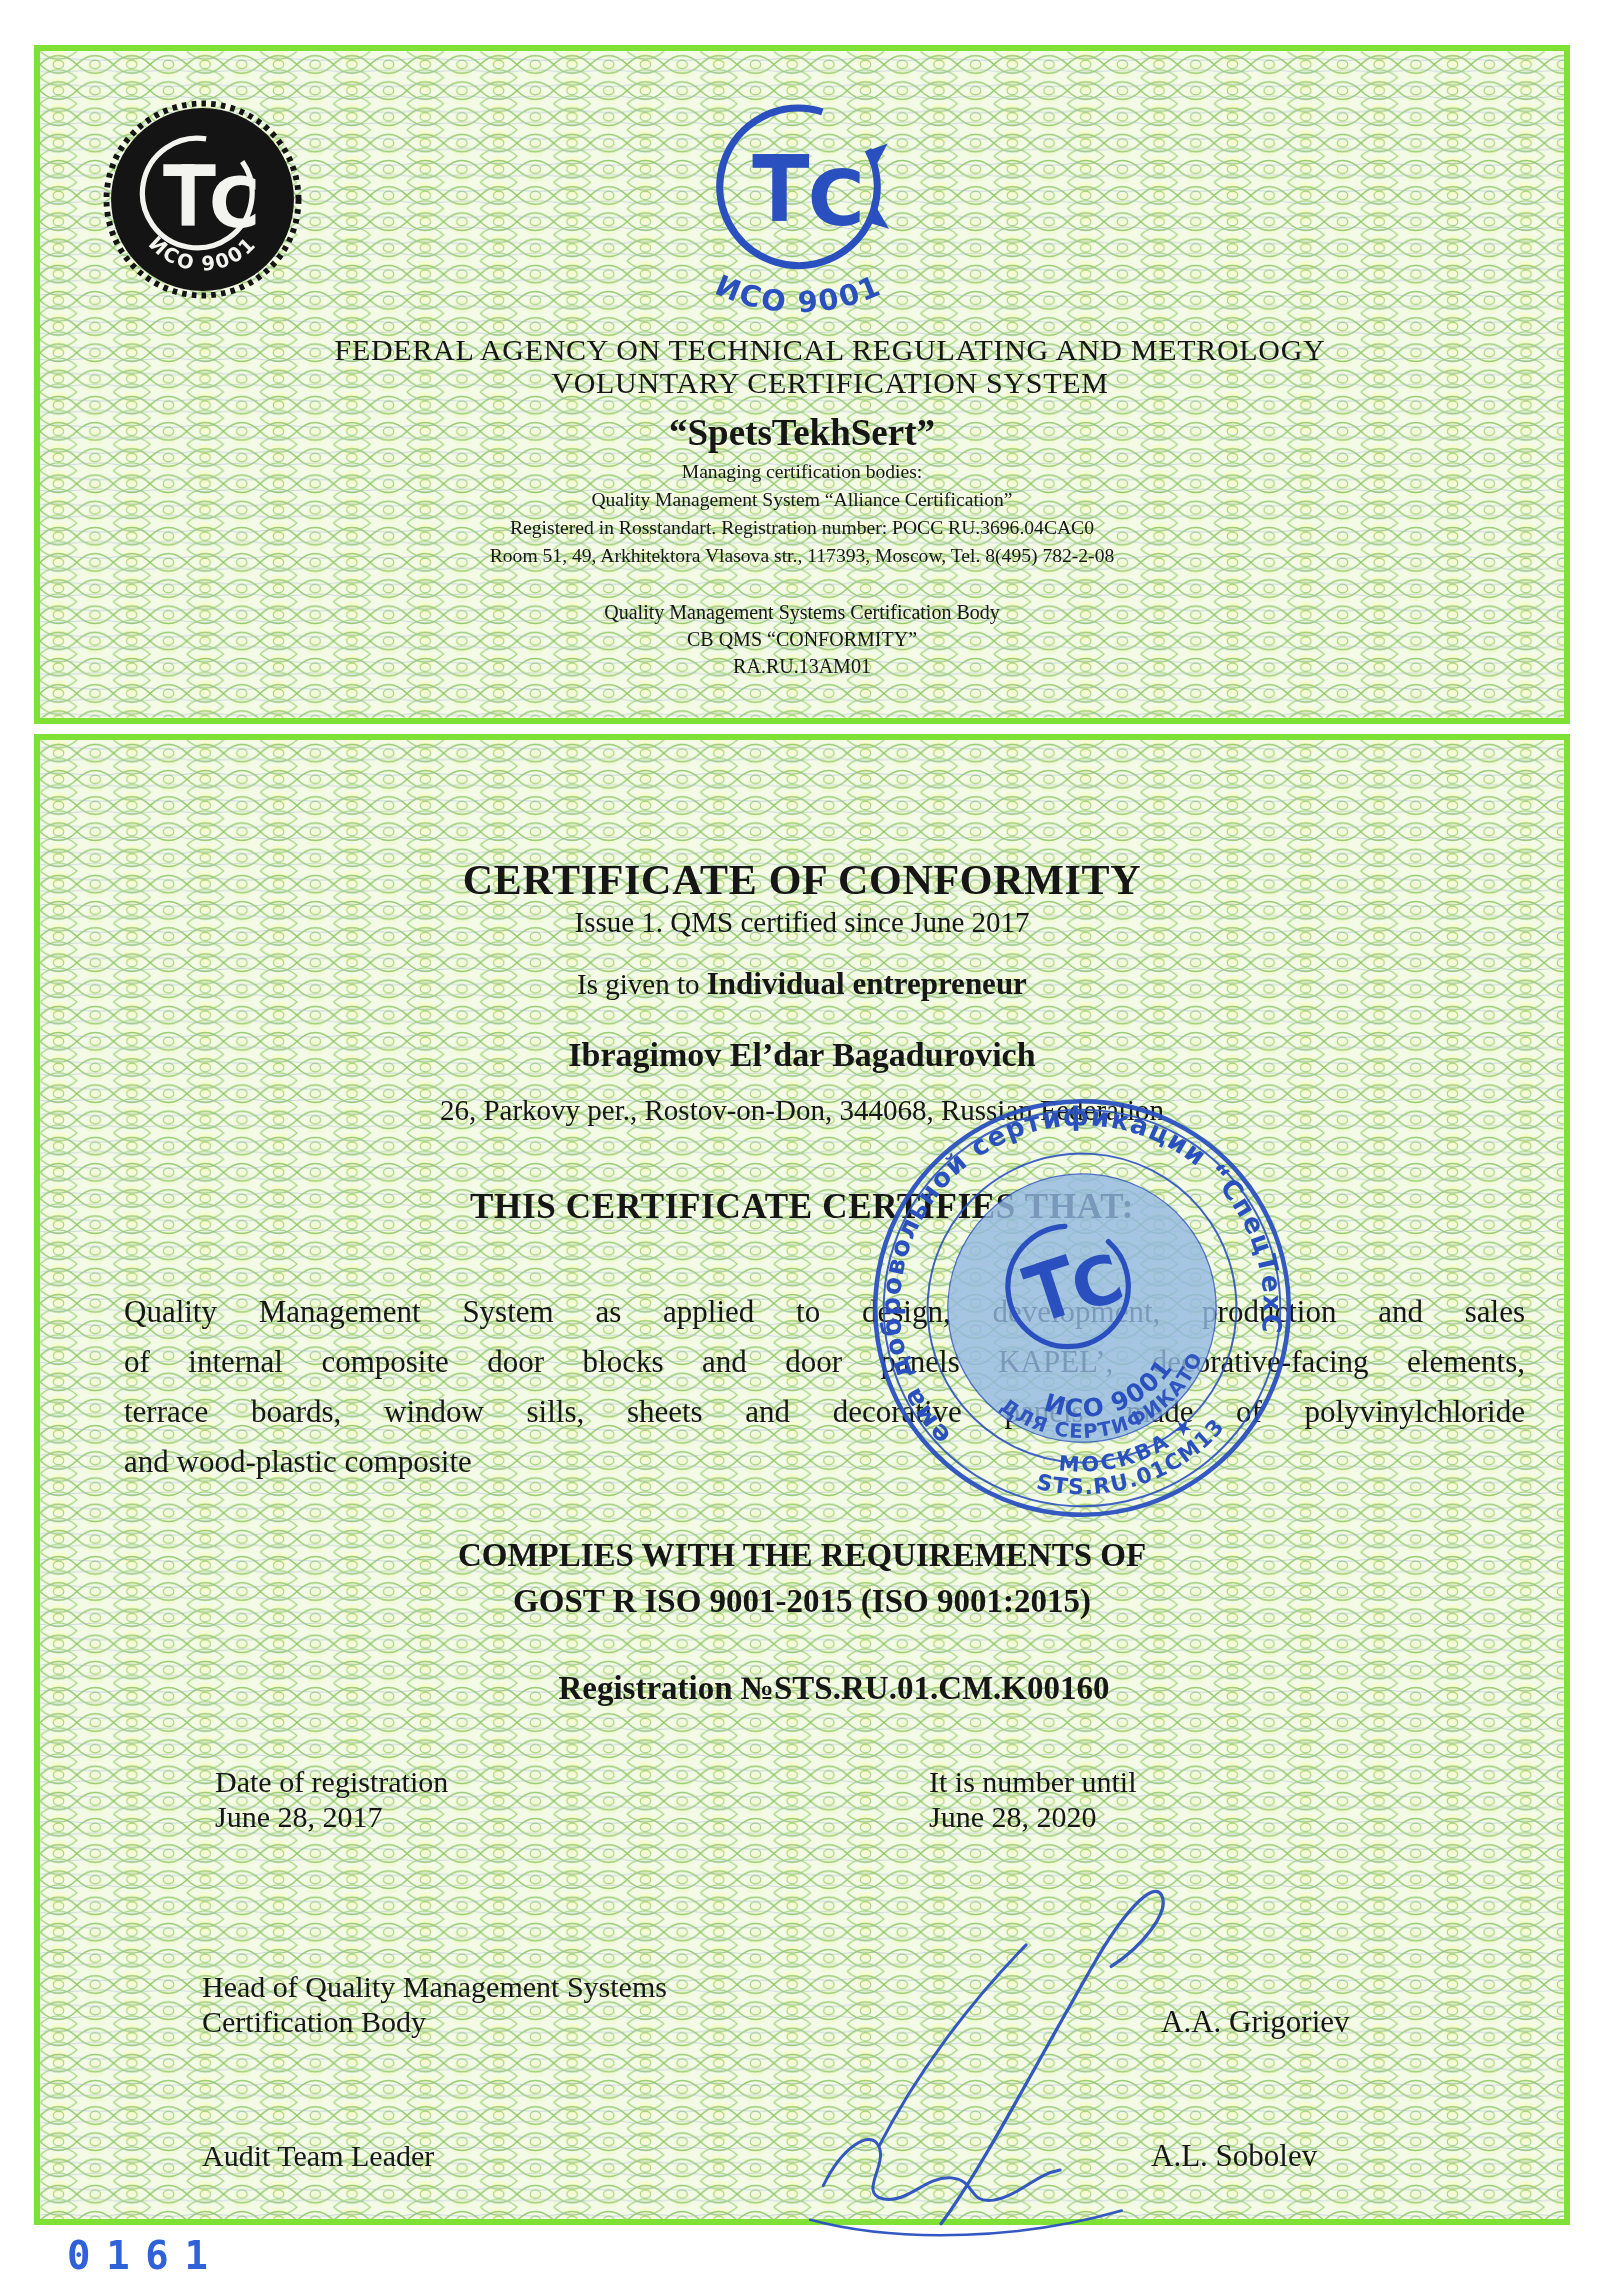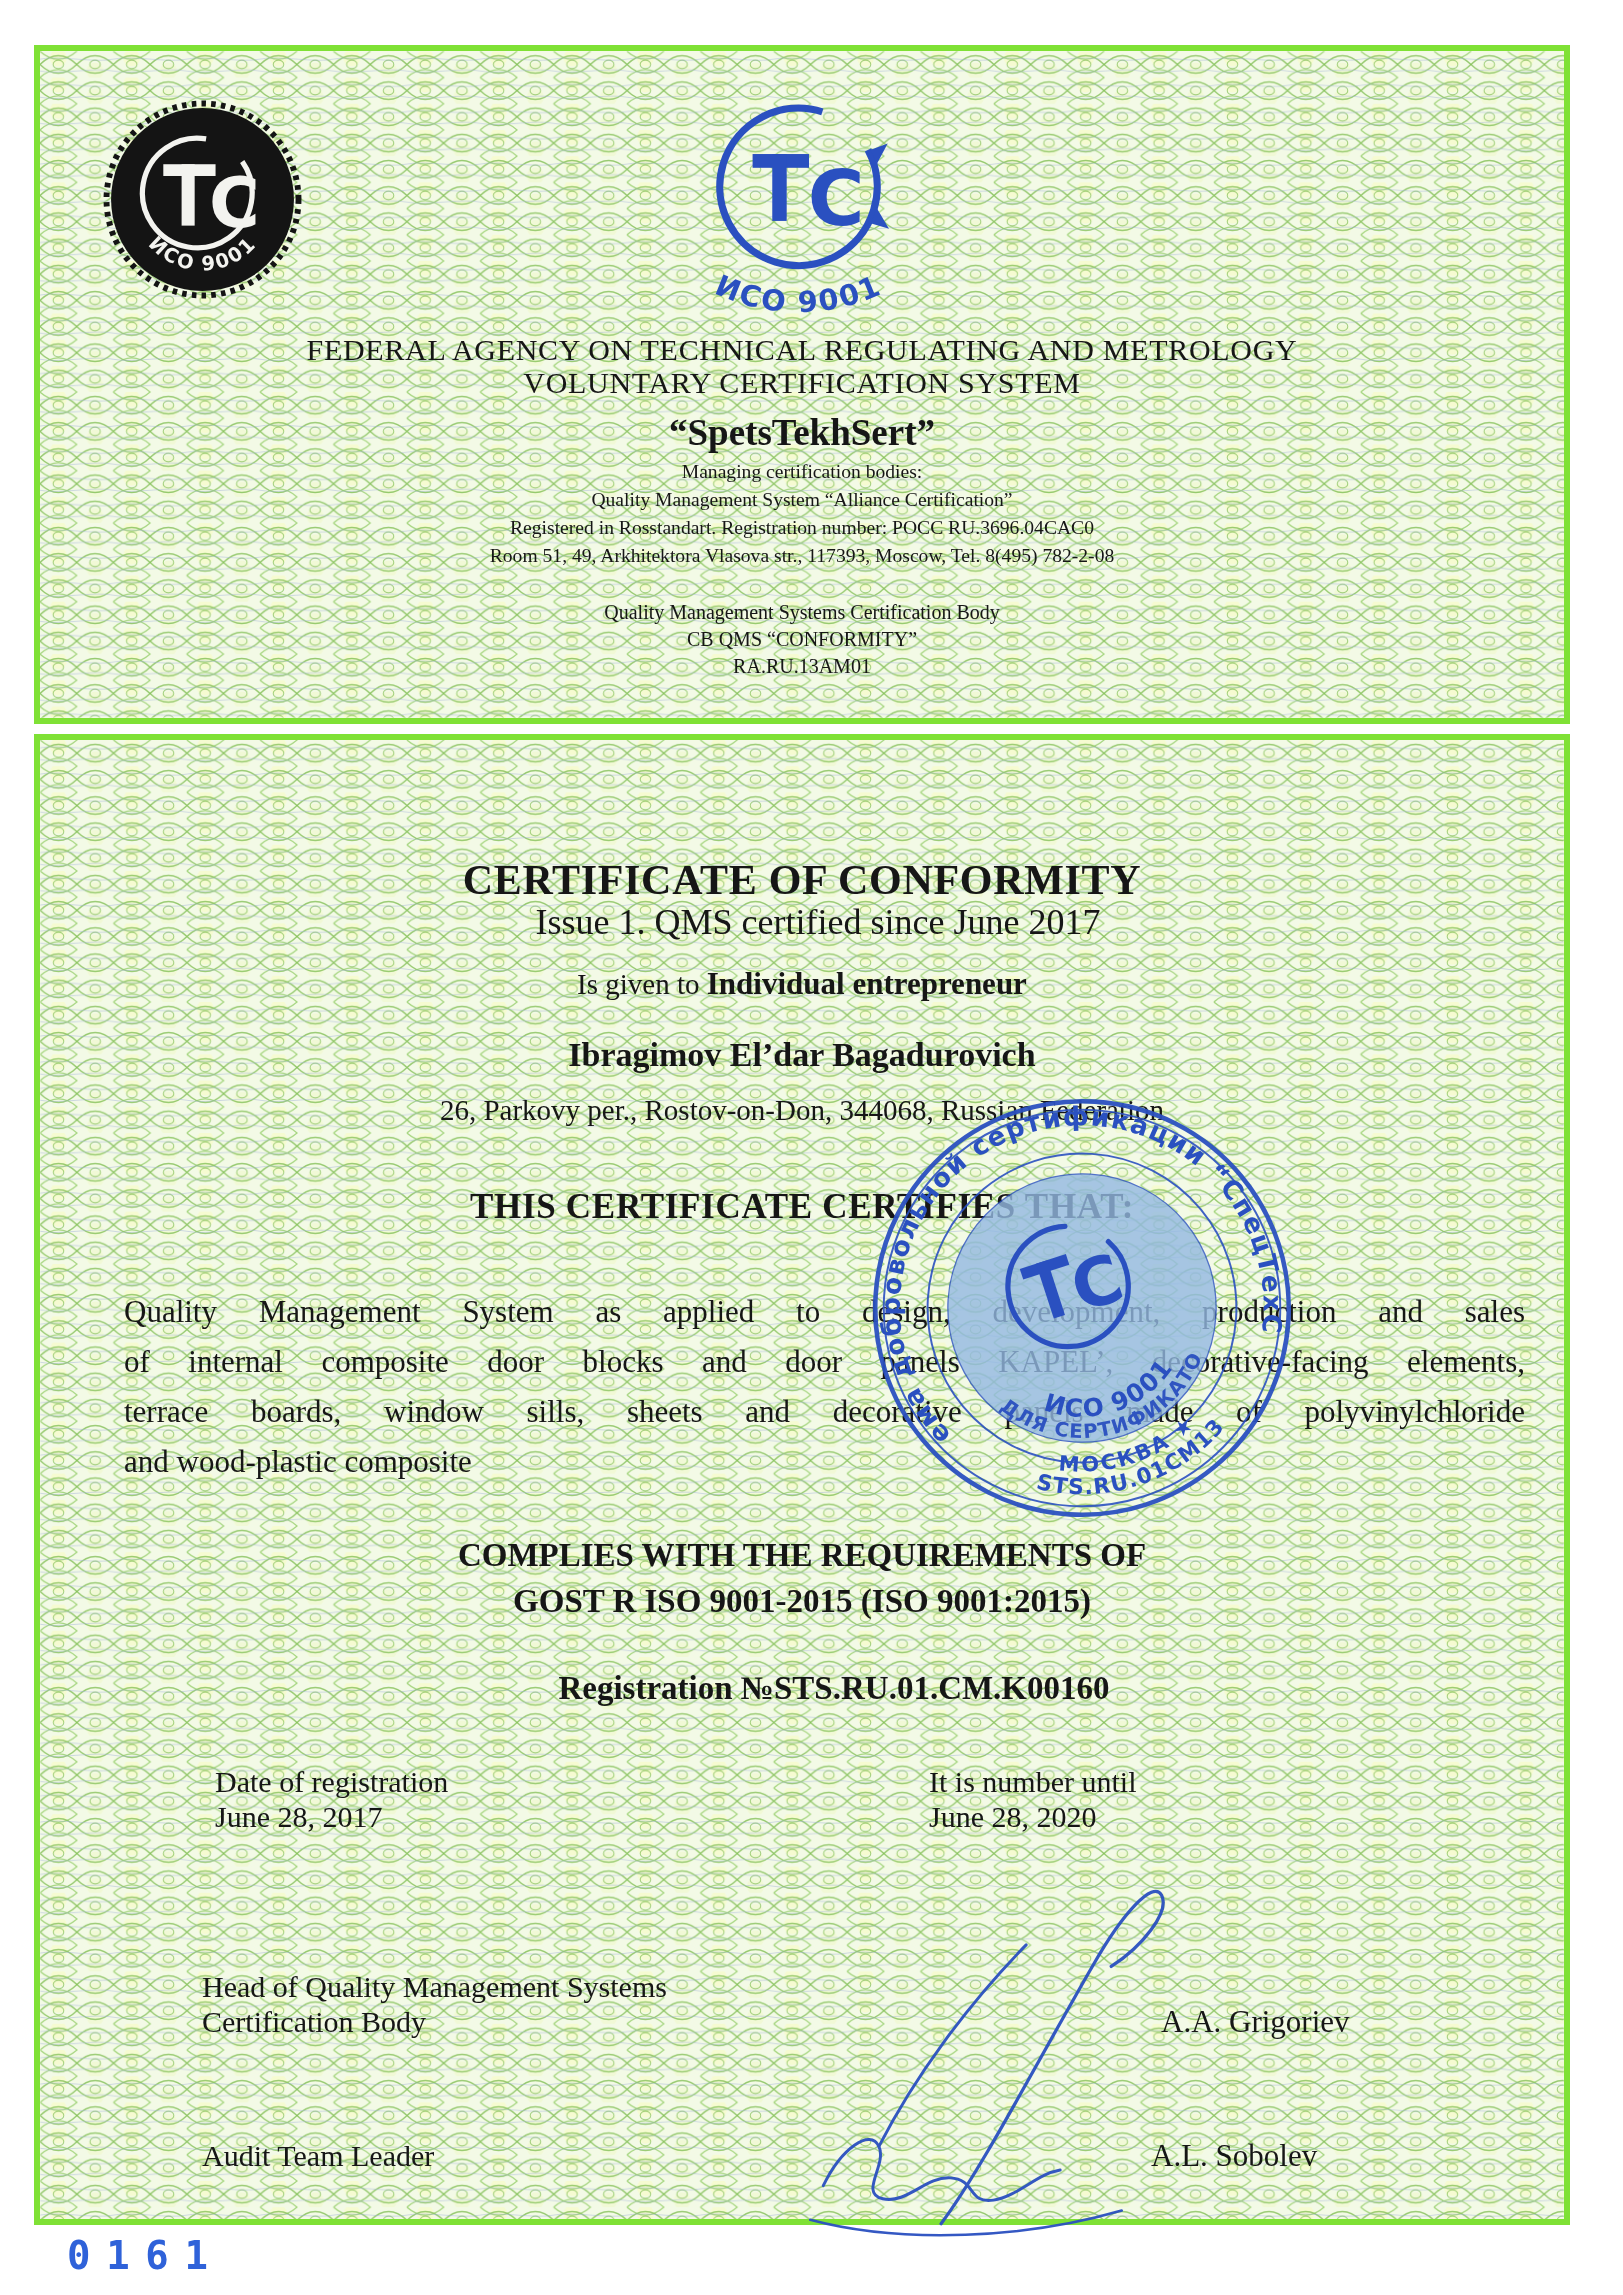--- a/index.html
+++ b/index.html
@@ -11,22 +11,22 @@
     position:absolute;left:34px;width:1536px;box-sizing:border-box;
     border:6.5px solid #7fe135;background:#f3fae6;overflow:hidden;
   }
   #panel-top{top:45px;height:679px;}
   #panel-bottom{top:734px;height:1491px;}
   .bg{position:absolute;left:0;top:0;width:100%;height:100%;z-index:0;}
   .layer{position:absolute;z-index:2;}
   .cline{position:absolute;width:100%;text-align:center;z-index:2;}
   .b{font-weight:bold;}
   .title{font-size:42px;font-weight:bold;letter-spacing:0.7px;line-height:46px;}
-  .subtitle{font-size:36px;line-height:33px;margin-left:16px;}
-  .hline1{font-size:30px;line-height:34px;letter-spacing:0.7px;}
+  .subtitle{font-size:29px;line-height:33px;}
+  .hline1{font-size:30px;line-height:34px;letter-spacing:0.7px;margin-left:28px;}
   .sysname{font-size:37px;font-weight:bold;line-height:42px;}
   .small{font-size:19.6px;line-height:28px;}
   .small2{font-size:20px;line-height:27px;}
   .given{font-size:29px;line-height:34px;}
   .given .b{font-size:31px;}
   .holder{font-size:34px;font-weight:bold;line-height:37px;}
   .addr{font-size:29px;line-height:33px;}
   .certifies{font-size:35px;font-weight:bold;line-height:38px;letter-spacing:0.7px;}
   .scope{position:absolute;left:84px;width:1407px;font-size:31px;line-height:50px;z-index:2;}
   .scope .jline{text-align:justify;text-align-last:justify;}

